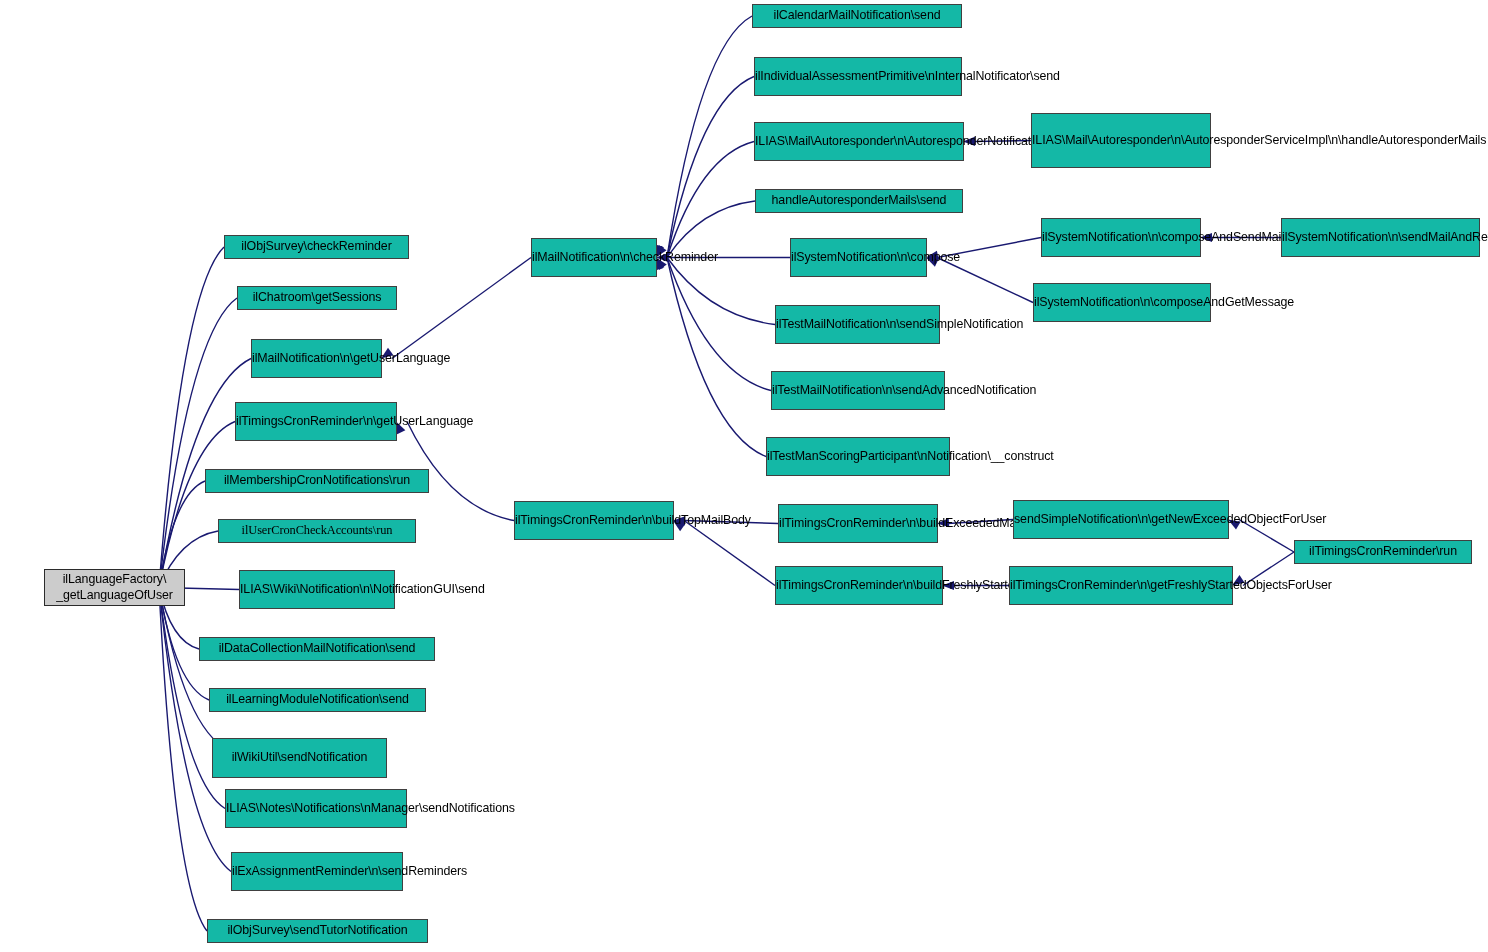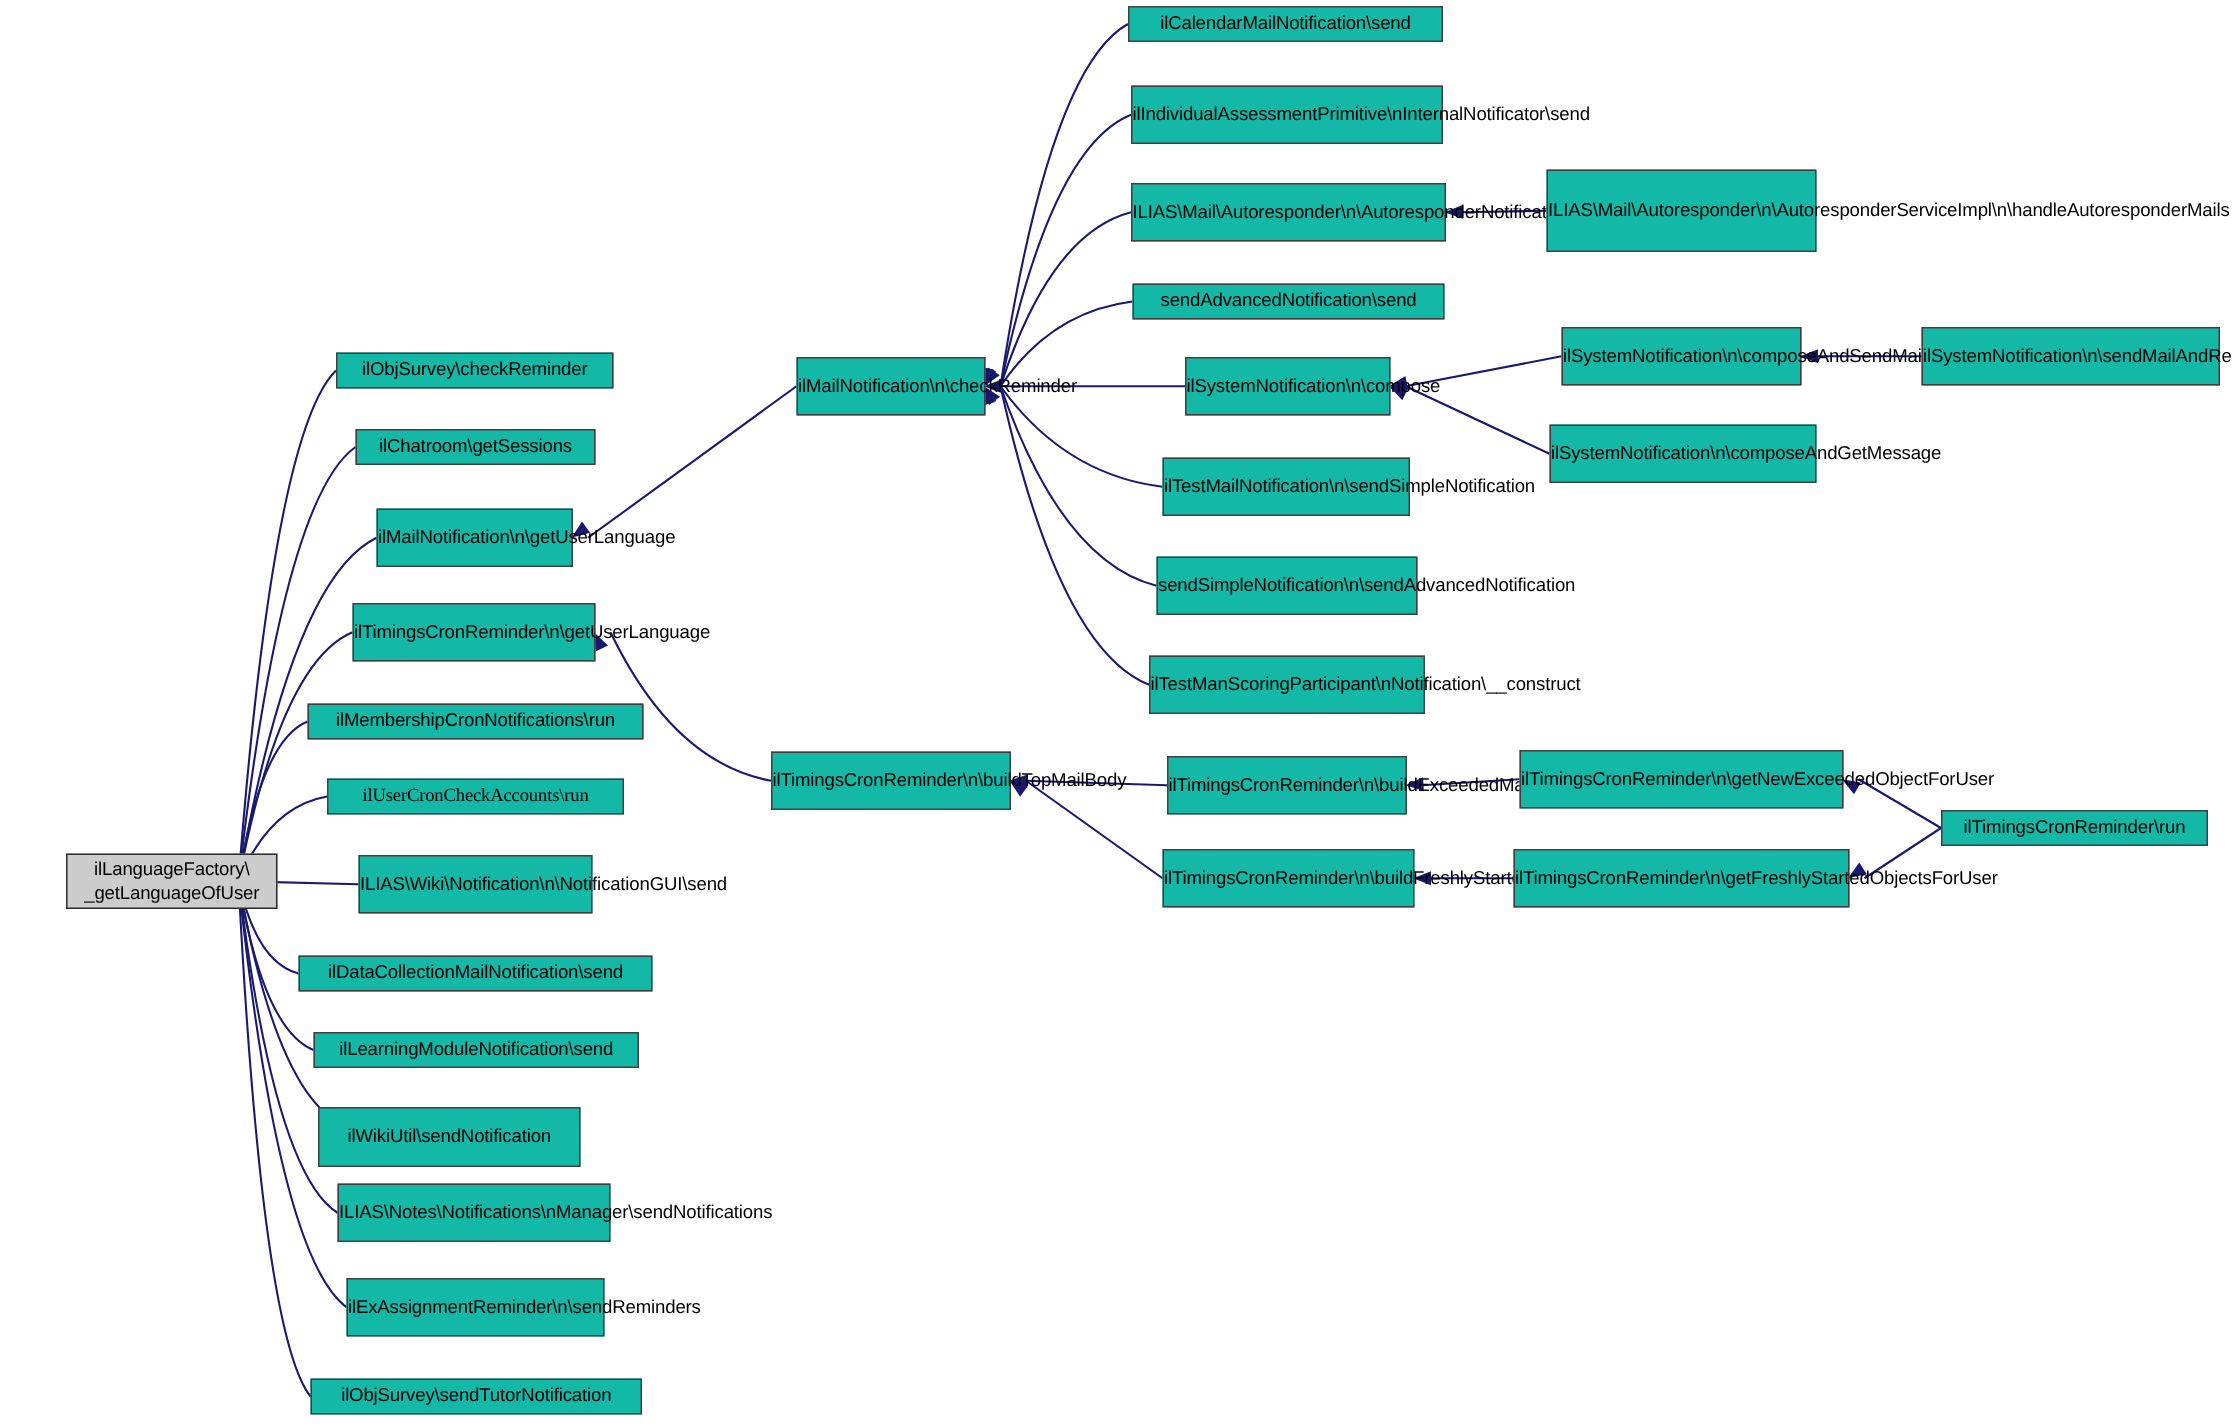--- a/index.html
+++ b/index.html
@@ -134,28 +134,28 @@
       <div class="node" style="left: 209px; top: 688px; width: 217px; height: 24px;"><span class="lbl">ilLearningModuleNotification\send</span></div>
       <div class="node" style="left: 212px; top: 738px; width: 175px; height: 40px; justify-content: flex-end;"><span class="lbl">ilWikiUtil\sendNotification</span></div>
       <div class="node" style="left: 225px; top: 789px; width: 182px; height: 39px;"><span class="lbl">ILIAS\Notes\Notifications\nManager\sendNotifications</span></div>
       <div class="node" style="left: 231px; top: 852px; width: 172px; height: 39px;"><span class="lbl">ilExAssignmentReminder\n\sendReminders</span></div>
       <div class="node" style="left: 207px; top: 919px; width: 221px; height: 24px;"><span class="lbl">ilObjSurvey\sendTutorNotification</span></div>
       <div class="node" style="left: 531px; top: 238px; width: 126px; height: 39px;"><span class="lbl">ilMailNotification\n\checkReminder</span></div>
       <div class="node" style="left: 514px; top: 501px; width: 160px; height: 39px;"><span class="lbl">ilTimingsCronReminder\n\buildTopMailBody</span></div>
       <div class="node" style="left: 752px; top: 4px; width: 210px; height: 24px;"><span class="lbl">ilCalendarMailNotification\send</span></div>
       <div class="node" style="left: 754px; top: 57px; width: 208px; height: 39px;"><span class="lbl">ilIndividualAssessmentPrimitive\nInternalNotificator\send</span></div>
       <div class="node" style="left: 754px; top: 122px; width: 210px; height: 39px;"><span class="lbl">ILIAS\Mail\Autoresponder\n\AutoresponderNotification\send</span></div>
-      <div class="node" style="left: 755px; top: 189px; width: 208px; height: 24px;"><span class="lbl">sendAdvancedNotification\send</span></div>
+      <div class="node" style="left: 755px; top: 189px; width: 208px; height: 24px;"><span class="lbl">handleAutoresponderMails\send</span></div>
       <div class="node" style="left: 790px; top: 238px; width: 137px; height: 39px;"><span class="lbl">ilSystemNotification\n\compose</span></div>
       <div class="node" style="left: 775px; top: 305px; width: 165px; height: 39px;"><span class="lbl">ilTestMailNotification\n\sendSimpleNotification</span></div>
-      <div class="node" style="left: 771px; top: 371px; width: 174px; height: 39px;"><span class="lbl">sendSimpleNotification\n\sendAdvancedNotification</span></div>
+      <div class="node" style="left: 771px; top: 371px; width: 174px; height: 39px;"><span class="lbl">ilTestMailNotification\n\sendAdvancedNotification</span></div>
       <div class="node" style="left: 766px; top: 437px; width: 184px; height: 39px;"><span class="lbl">ilTestManScoringParticipant\nNotification\__construct</span></div>
       <div class="node" style="left: 778px; top: 504px; width: 160px; height: 39px;"><span class="lbl">ilTimingsCronReminder\n\buildExceededMails</span></div>
       <div class="node" style="left: 775px; top: 566px; width: 168px; height: 39px;"><span class="lbl">ilTimingsCronReminder\n\buildFreshlyStartedMails</span></div>
       <div class="node" style="left: 1031px; top: 113px; width: 180px; height: 55px;"><span class="lbl">ILIAS\Mail\Autoresponder\n\AutoresponderServiceImpl\n\handleAutoresponderMails</span></div>
       <div class="node" style="left: 1041px; top: 218px; width: 160px; height: 39px;"><span class="lbl">ilSystemNotification\n\composeAndSendMail</span></div>
       <div class="node" style="left: 1033px; top: 283px; width: 178px; height: 39px;"><span class="lbl">ilSystemNotification\n\composeAndGetMessage</span></div>
       <div class="node" style="left: 1281px; top: 218px; width: 199px; height: 39px;"><span class="lbl">ilSystemNotification\n\sendMailAndReturnRecipients</span></div>
-      <div class="node" style="left: 1013px; top: 500px; width: 216px; height: 39px;"><span class="lbl">ilTimingsCronReminder\n\getNewExceededObjectForUser</span></div>
+      <div class="node" style="left: 1013px; top: 500px; width: 216px; height: 39px;"><span class="lbl">sendSimpleNotification\n\getNewExceededObjectForUser</span></div>
       <div class="node" style="left: 1009px; top: 566px; width: 224px; height: 39px;"><span class="lbl">ilTimingsCronReminder\n\getFreshlyStartedObjectsForUser</span></div>
       <div class="node" style="left: 1294px; top: 540px; width: 178px; height: 24px;"><span class="lbl">ilTimingsCronReminder\run</span></div>
     </div>
 </div>
 
 </body></html>

